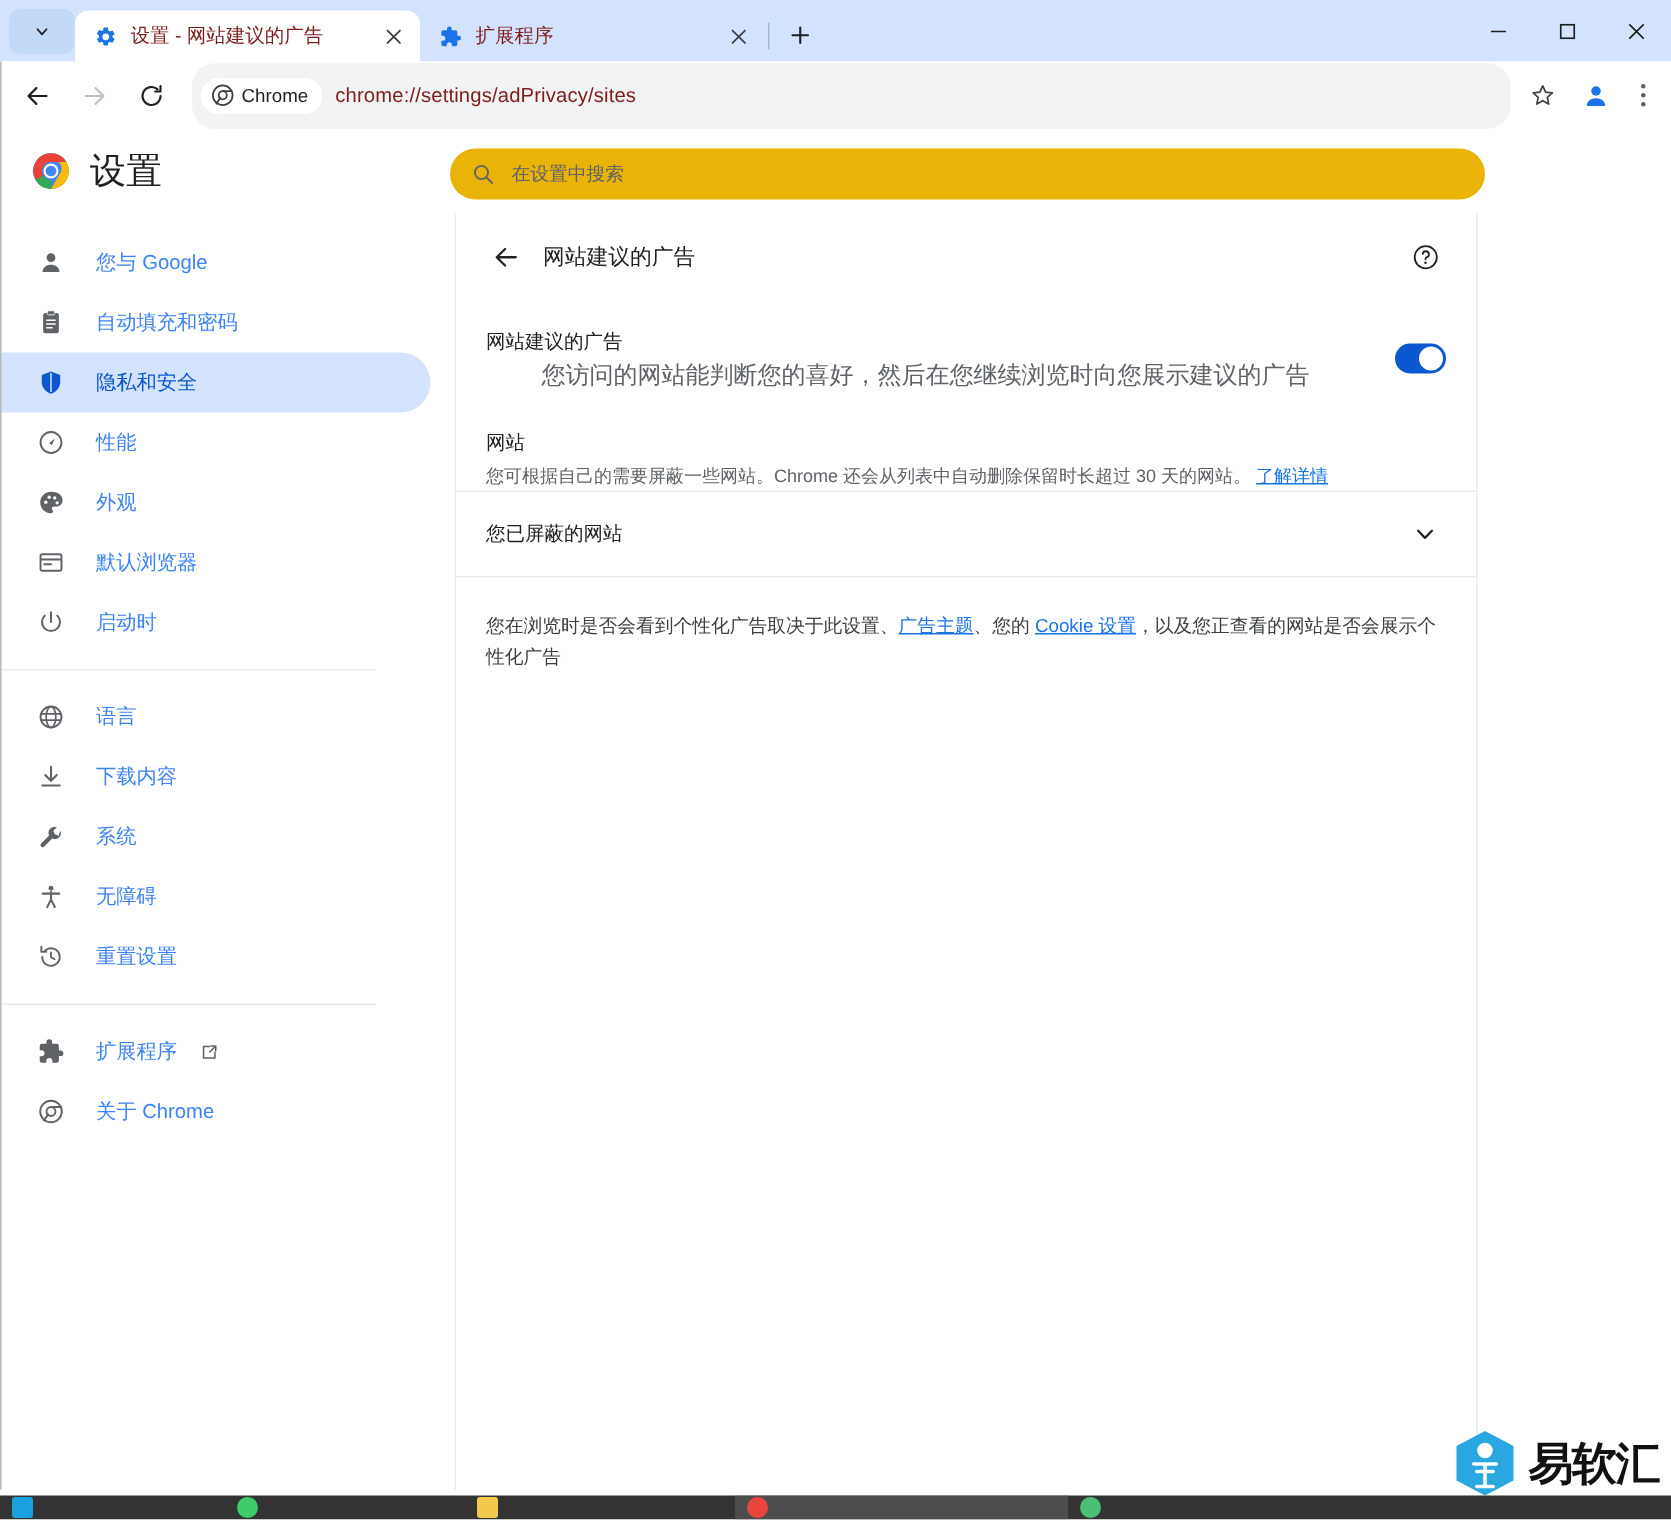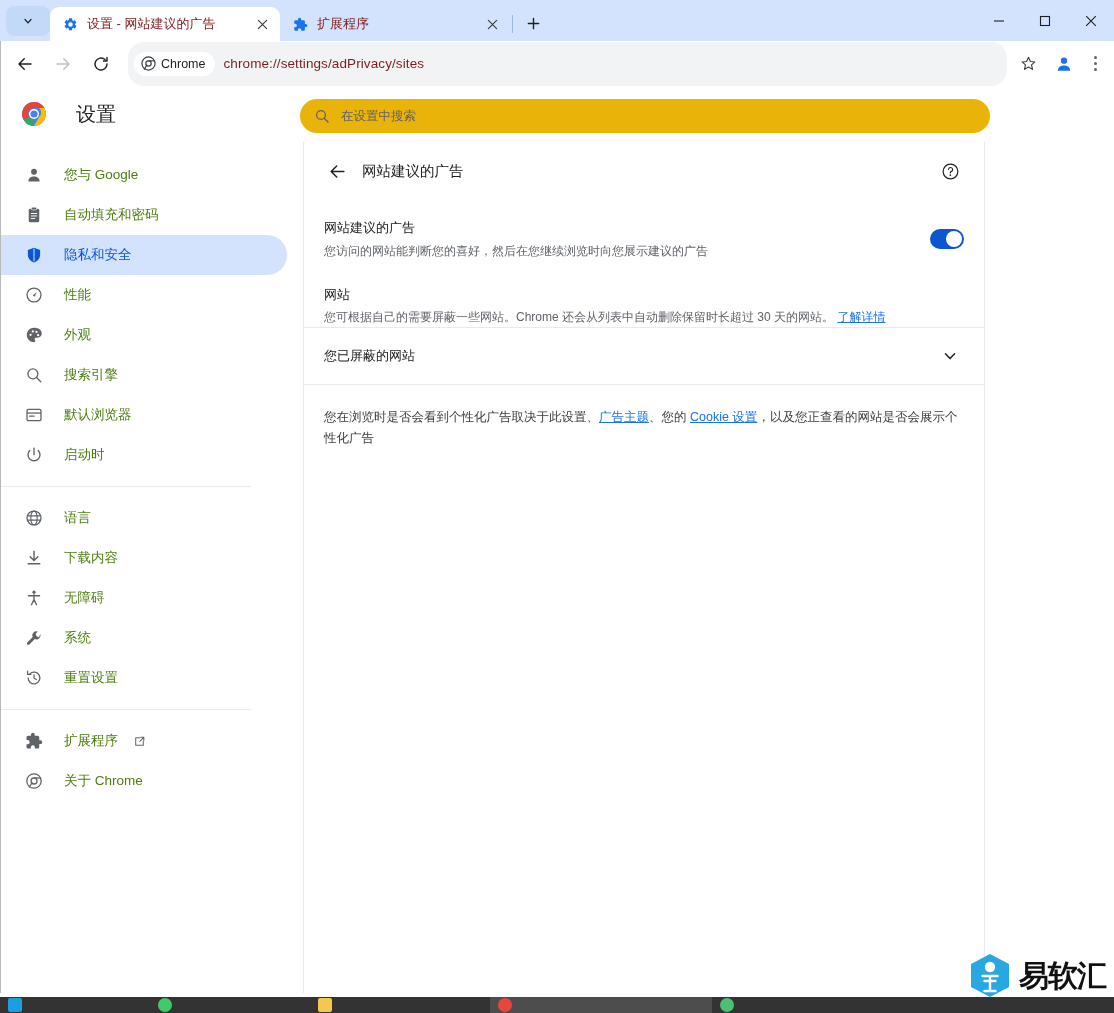--- a/index.html
+++ b/index.html
@@ -136,21 +136,21 @@
     position: absolute; top: 86px; left: 0;
     width: 1114px; height: 56px;
     background: #ffffff;
     display: flex; align-items: center;
   }
   .chrome-logo-wrap {
     width: 28px; height: 28px; margin-left: 20px;
     display: flex; align-items: center; justify-content: center;
   }
   .settings-title {
-    font-size: 20px; color: #202124; margin-left: 28px;
+    font-size: 24px; color: #202124; margin-left: 12px;
     font-weight: 400;
   }
   .search-box {
     position: absolute; left: 300px; top: 99px;
     width: 690px; height: 34px;
     background: #eab308;
     border-radius: 17px;
     display: flex; align-items: center;
     padding-left: 14px;
     cursor: text;
@@ -179,21 +179,21 @@
     background: #ffffff;
     padding-top: 13px;
   }
   .nav-item {
     display: flex; align-items: center;
     height: 40px;
     margin: 0 16px 0 0;
     padding-left: 24px;
     border-radius: 0 20px 20px 0;
     cursor: pointer;
-    color: #4d7c0f;
+    color: #3b82f6;
   }
   .nav-item.selected {
     background: #d3e3fd;
     color: #0b57d0;
   }
   .nav-icon {
     width: 20px; height: 20px; flex: 0 0 20px;
     display: flex; align-items: center; justify-content: center;
   }
   .nav-label {
@@ -230,21 +230,21 @@
     cursor: pointer;
   }
 
   .row-toggle {
     display: flex; align-items: flex-start;
     padding: 18px 20px 18px 20px;
     min-height: 62px;
   }
   .row-text { flex: 1 1 auto; padding-right: 20px; }
   .row-primary { font-size: 13px; color: #202124; line-height: 20px; }
-  .row-secondary { font-size: 12px; color: #5f6368; line-height: 20px; margin-top: 3px; }
+  .row-secondary { font-size: 16px; color: #5f6368; line-height: 20px; margin-top: 3px; text-align: center; }
   .toggle {
     width: 34px; height: 20px;
     background: #0b57d0;
     border-radius: 10px;
     position: relative;
     flex: 0 0 34px;
     margin-top: 11px;
     cursor: pointer;
   }
   .toggle .knob {
@@ -520,29 +520,20 @@
               <path d="M12 2.4c-5.3 0-9.6 4.3-9.6 9.6s4.3 9.6 9.6 9.6c1 0 1.8-.8 1.8-1.8 0-.5-.2-.9-.5-1.2-.3-.3-.5-.7-.5-1.2 0-1 .8-1.8 1.8-1.8h2.1c3.1 0 5.6-2.5 5.6-5.6 0-4.8-4.4-7.6-10.3-7.6z" fill="#5f6368"></path>
               <circle cx="7.4" cy="11.8" r="1.5" fill="#fff"></circle>
               <circle cx="10.4" cy="7.3" r="1.5" fill="#fff"></circle>
               <circle cx="15.3" cy="7.9" r="1.5" fill="#fff"></circle>
               <circle cx="17.5" cy="12.3" r="1.5" fill="#fff"></circle>
             </svg>
         </span>
         <span class="nav-label">外观</span>
       </div>
 
-      <div class="nav-item">
-        <span class="nav-icon">
-          <svg width="18" height="18" viewBox="0 0 24 24">
-              <circle cx="10.5" cy="10.5" r="6.6" fill="none" stroke="#5f6368" stroke-width="1.8"></circle>
-              <path d="M15.4 15.4 L21 21" stroke="#5f6368" stroke-width="1.8" stroke-linecap="round"></path>
-            </svg>
-        </span>
-        <span class="nav-label">搜索引擎</span>
-      </div>
 
       <div class="nav-item">
         <span class="nav-icon">
           <svg width="18" height="18" viewBox="0 0 24 24">
               <rect x="2.7" y="4.6" width="18.6" height="14.8" rx="1.6" fill="none" stroke="#5f6368" stroke-width="1.7"></rect>
               <path d="M2.7 9.4 H21.3" stroke="#5f6368" stroke-width="1.7"></path>
               <path d="M6 13.6 H12" stroke="#5f6368" stroke-width="1.7" stroke-linecap="round"></path>
             </svg>
         </span>
         <span class="nav-label">默认浏览器</span>
@@ -577,34 +568,34 @@
               <path d="M12 3 V14.4 M6.9 10.2 L12 15.4 L17.1 10.2" fill="none" stroke="#5f6368" stroke-width="1.9" stroke-linecap="round" stroke-linejoin="round"></path>
               <path d="M4.3 19.6 H19.7" stroke="#5f6368" stroke-width="1.9" stroke-linecap="round"></path>
             </svg>
         </span>
         <span class="nav-label">下载内容</span>
       </div>
 
       <div class="nav-item">
         <span class="nav-icon">
           <svg width="18" height="18" viewBox="0 0 24 24">
+              <path d="M20.4 6.5a5.4 5.4 0 0 1-7.3 6.9L5.8 20.7a2 2 0 0 1-2.8-2.8l7.3-7.3A5.4 5.4 0 0 1 17.2 3.3l-3.1 3.1 1.4 3.1 3.1 1.4z" fill="#5f6368"></path>
+            </svg>
+        </span>
+        <span class="nav-label">系统</span>
+      </div>
+
+      <div class="nav-item">
+        <span class="nav-icon">
+          <svg width="18" height="18" viewBox="0 0 24 24">
               <circle cx="12" cy="4.2" r="2.1" fill="#5f6368"></circle>
               <path d="M12 7.4 V14.2 M4.6 9 H19.4 M12 14.2 L8.6 21 M12 14.2 L15.4 21" stroke="#5f6368" stroke-width="1.8" stroke-linecap="round"></path>
             </svg>
         </span>
         <span class="nav-label">无障碍</span>
-      </div>
-
-      <div class="nav-item">
-        <span class="nav-icon">
-          <svg width="18" height="18" viewBox="0 0 24 24">
-              <path d="M20.4 6.5a5.4 5.4 0 0 1-7.3 6.9L5.8 20.7a2 2 0 0 1-2.8-2.8l7.3-7.3A5.4 5.4 0 0 1 17.2 3.3l-3.1 3.1 1.4 3.1 3.1 1.4z" fill="#5f6368"></path>
-            </svg>
-        </span>
-        <span class="nav-label">系统</span>
       </div>
 
       <div class="nav-item">
         <span class="nav-icon">
           <svg width="18" height="18" viewBox="0 0 24 24">
               <path d="M4.2 12a7.8 7.8 0 1 0 2.4-5.6" fill="none" stroke="#5f6368" stroke-width="1.7" stroke-linecap="round"></path>
               <path d="M3.4 2.9 V7.3 H7.8" fill="none" stroke="#5f6368" stroke-width="1.7" stroke-linecap="round" stroke-linejoin="round"></path>
               <path d="M12 7.8 V12.2 L15.2 14" fill="none" stroke="#5f6368" stroke-width="1.6" stroke-linecap="round"></path>
             </svg>
         </span>

